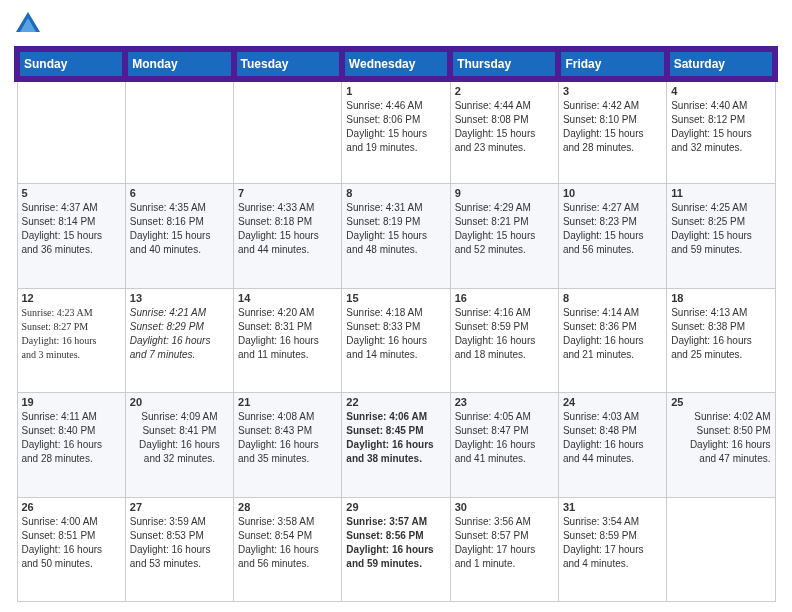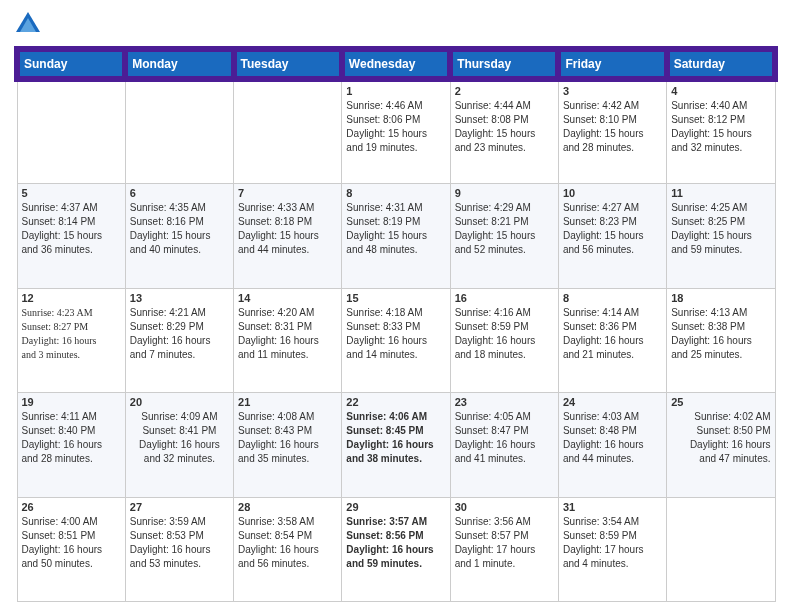--- a/index.html
+++ b/index.html
@@ -227,21 +227,21 @@
         <tr>
           <td>
             <span class="day-num">12</span>
             <div class="day-info" style="white-space: pre-line; font-family: Liberation Serif, serif;">Sunrise: 4:23 AM
 Sunset: 8:27 PM
 Daylight: 16 hours
 and 3 minutes.</div>
           </td>
           <td>
             <span class="day-num">13</span>
-            <div class="day-info" style="white-space: pre-line;">Sunrise: 4:21 AM
+            <div class="day-info" style="white-space: pre-line; font-style: italic;">Sunrise: 4:21 AM
 Sunset: 8:29 PM
 Daylight: 16 hours
 and 7 minutes.</div>
           </td>
           <td>
             <span class="day-num">14</span>
             <div class="day-info" style="white-space: pre-line;">Sunrise: 4:20 AM
 Sunset: 8:31 PM
 Daylight: 16 hours
 and 11 minutes.</div>

